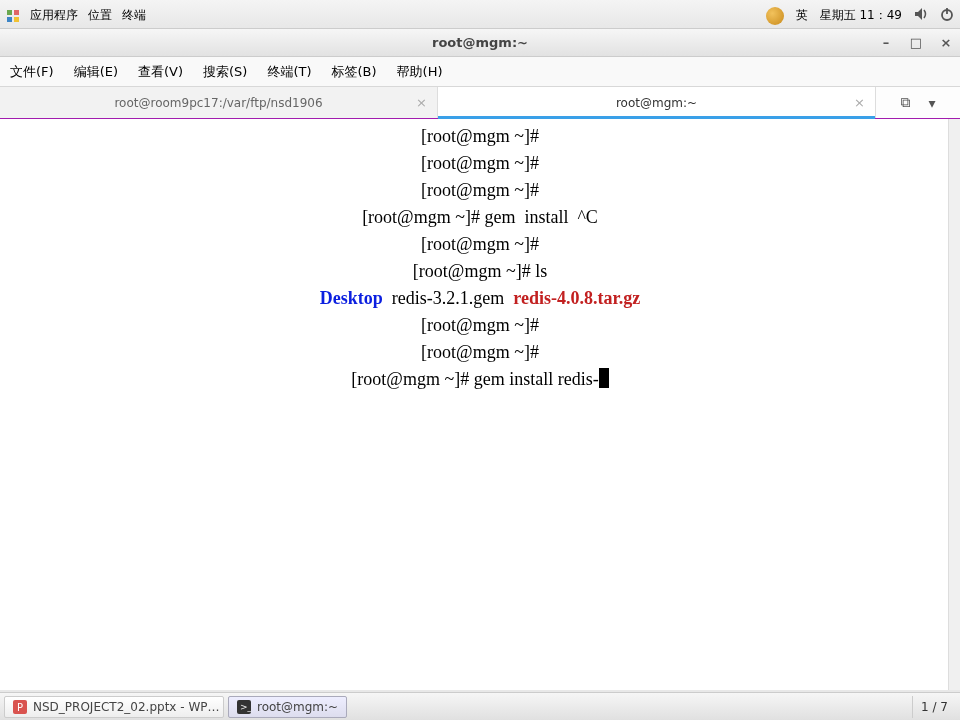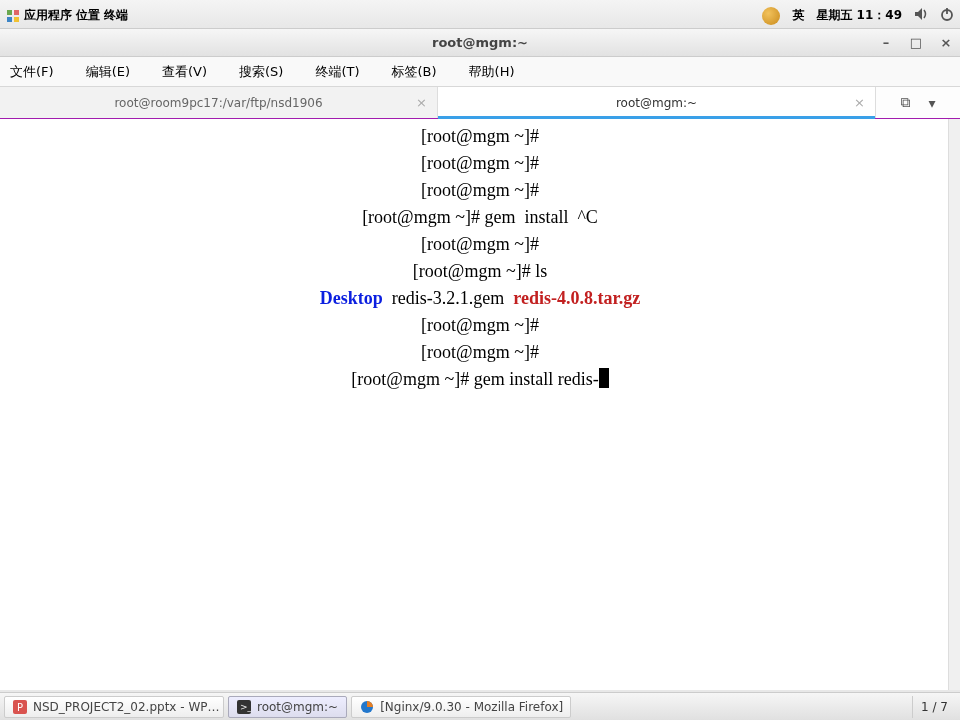--- a/index.html
+++ b/index.html
@@ -4,21 +4,21 @@
 <style>
 * { margin: 0; padding: 0; box-sizing: border-box; }
 body {
   width: 960px; height: 720px;
   font-family: "DejaVu Sans", sans-serif;
   background: #e8e8e8; overflow: hidden; position: relative;
 }
 .topbar {
   height: 32px; background: linear-gradient(#f4f4f4,#e6e6e6);
   display: flex; align-items: center; padding: 0 6px;
-  font-size: 12px; gap: 4px; border-bottom: 1px solid #ccc; font-weight: bold;
+  font-size: 12px; gap: 10px; border-bottom: 1px solid #ccc;
 }
 .topbar .sys-icon { width: 14px; height: 14px; display:inline-flex; align-items:center; justify-content:center; }
 .topbar .spacer { flex: 1; }
 .topbar .right { display: flex; align-items: center; gap: 12px; }
 .ime-badge {
   width: 18px; height: 18px; border-radius: 50%;
   background: radial-gradient(circle at 35% 35%, #f2c25c, #c98a1b);
   display:inline-block;
 }
 .window {
@@ -29,21 +29,21 @@
 .titlebar {
   height: 28px; background: linear-gradient(#f6f6f6,#e2e2e2);
   display: flex; align-items: center; justify-content: center;
   position: relative; font-size: 13px; font-weight: bold; color: #444;
   border-bottom: 1px solid #ccc;
 }
 .titlebar .wbtns { position: absolute; right: 6px; display: flex; gap: 14px; font-size: 13px; color:#555;}
 .wbtn { width:16px; height:16px; display:flex; align-items:center; justify-content:center; cursor:pointer;}
 .menubar {
   height: 30px; background: #f9f9f9; display: flex; align-items: center;
-  padding: 0 6px; font-size: 13px; gap: 24px; border-bottom: 1px solid #d8d8d8;
+  padding: 0 6px; font-size: 13px; gap: 12px; border-bottom: 1px solid #d8d8d8;
 }
 .menubar span { padding: 2px 4px; }
 .tabbar {
   height: 32px; display: flex; align-items: stretch;
   background: #fdfdfd; border-bottom: 1px solid #a21caf;
 }
 .tab {
   flex: 1; display: flex; align-items: center; justify-content: center;
   position: relative; font-size: 12px; color: #666; border-right: 1px solid #ddd;
   background: #f2f2f2;
@@ -188,23 +188,14 @@
   </div>
   <div class="taskbtn active">
     <span class="taskicon">
       <svg width="14" height="14">
           <rect width="14" height="14" rx="2" fill="#333"></rect>
           <text x="3" y="10" font-size="9" fill="#eee">&gt;_</text>
         </svg>
     </span>
     <span>root@mgm:~</span>
   </div>
-  <div class="taskbtn">
-    <span class="taskicon">
-      <svg width="14" height="14">
-          <circle cx="7" cy="7" r="6" fill="#2277cc"></circle>
-          <path d="M7 1 A6 6 0 0 1 13 7 L7 7 Z" fill="#e67e22"></path>
-        </svg>
-    </span>
-    <span>[Nginx/9.0.30 - Mozilla Firefox]</span>
-  </div>
   <div class="ws-indicator">1 / 7</div>
 </div>
 
 </body></html>

